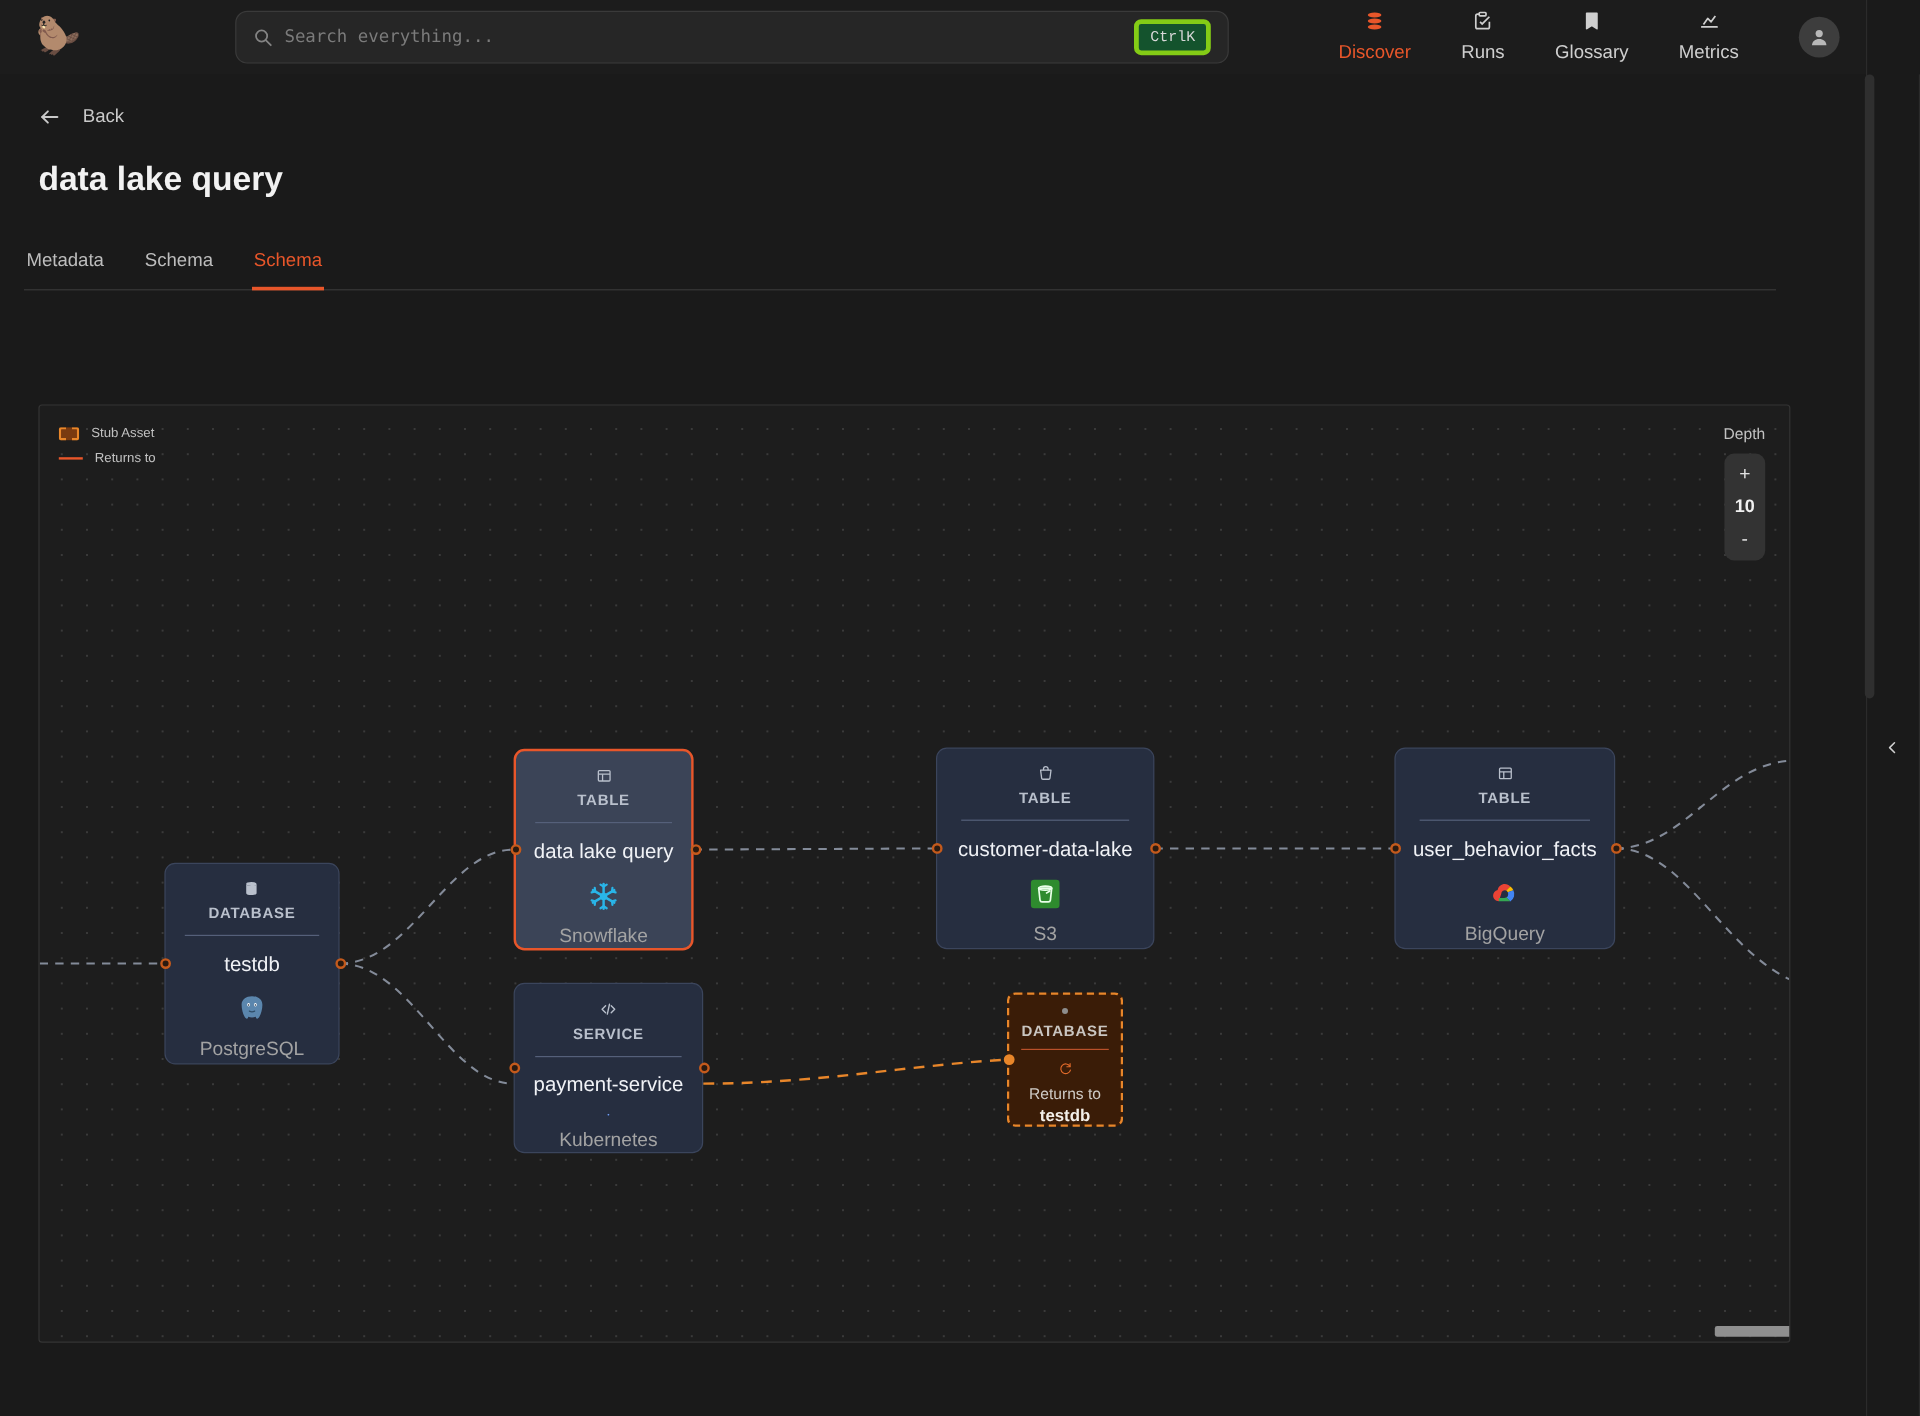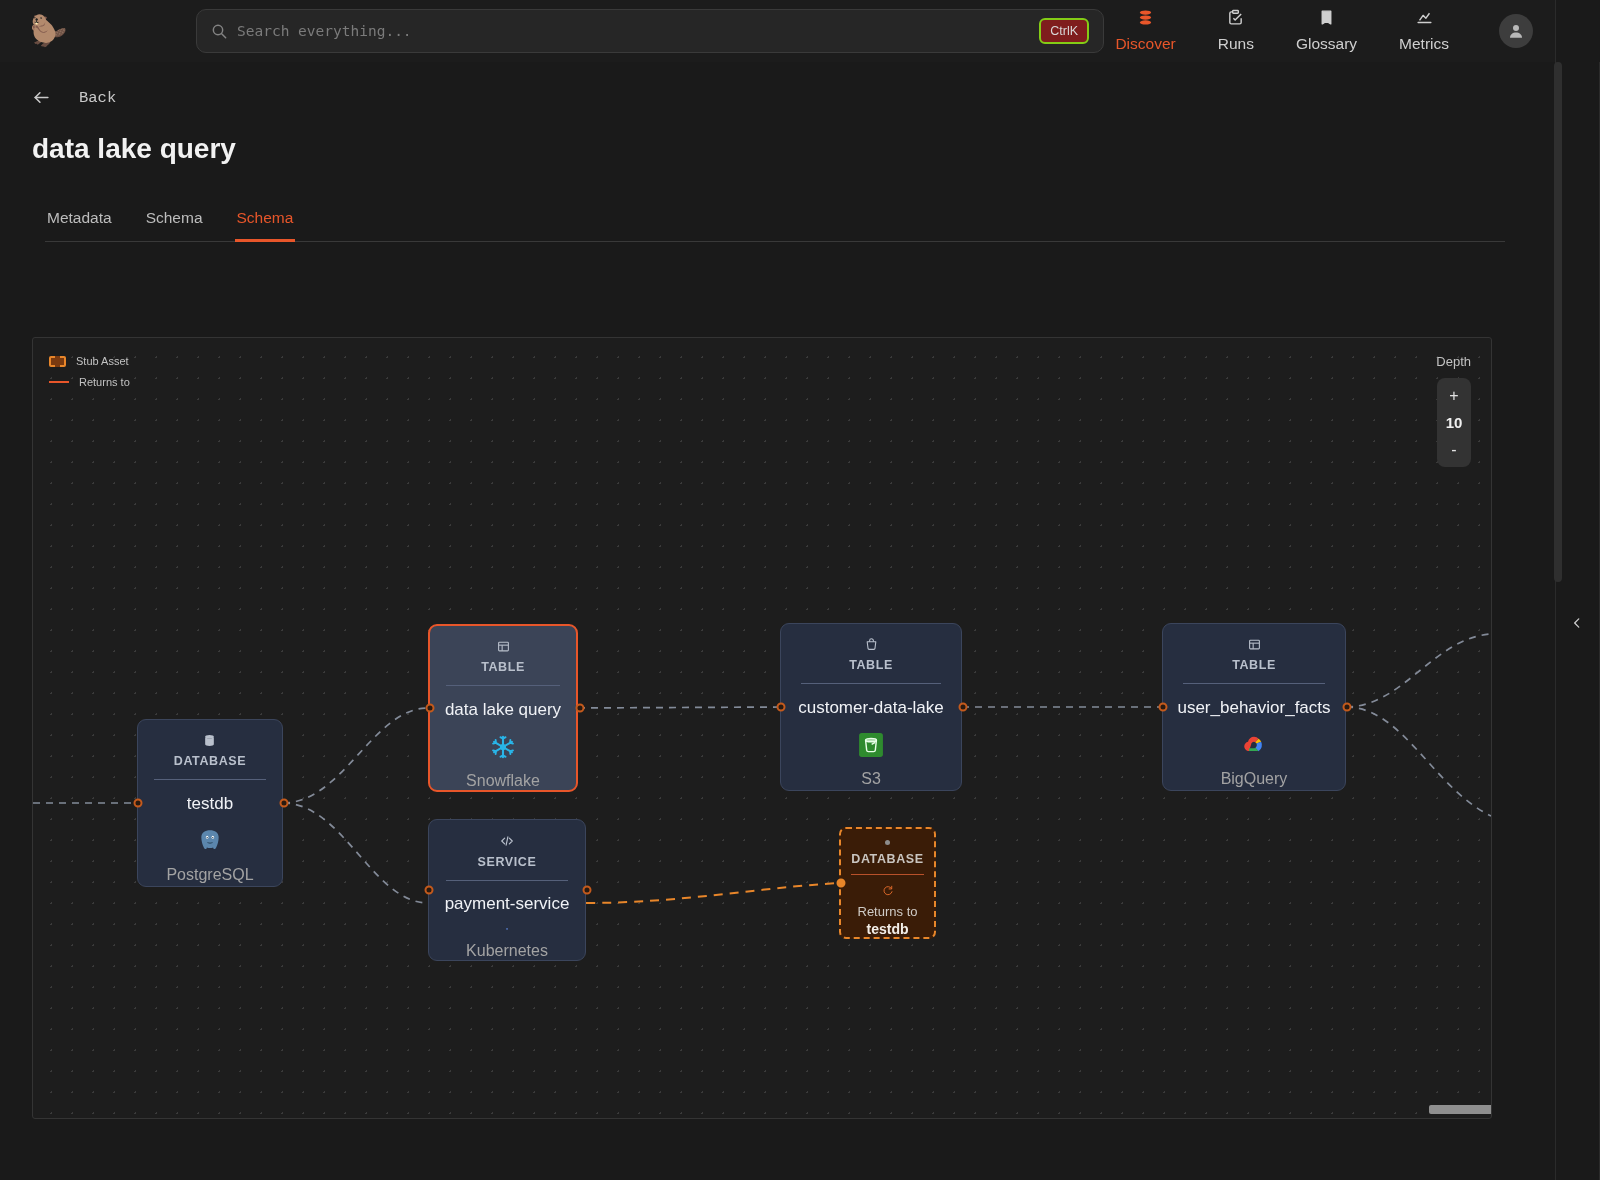--- a/index.html
+++ b/index.html
@@ -17,66 +17,65 @@
     background: #1c1c1c;
     display: flex; align-items: center;
   }
   .logo {
     margin-left: 30px; width: 36px; height: 36px;
     font-size: 30px; line-height: 36px; text-align: center;
     user-select: none;
   }
   .searchwrap {
     margin-left: 130px;
-    width: 908px; height: 44px;
+    width: 828px; height: 44px;
     background: #262626;
     border: 1px solid #3a3a3a;
     border-radius: 10px;
     display: flex; align-items: center;
     padding: 0 14px;
   }
   .search-icon { width: 16px; height: 16px; flex: 0 0 16px; opacity: .62; }
   .search-input {
     flex: 1; background: transparent; border: none; outline: none;
     color: #d6d6d6; font-family: "DejaVu Sans Mono", monospace;
     font-size: 14.5px; margin-left: 10px;
   }
   .search-input::placeholder { color: #7b7b7b; }
   .kbd {
-    background: #7f1d1d; color: #d8d8d8;
-    font-family: Liberation Sans, sans-serif;
+    background: #14532d; color: #d8d8d8;
+    font-family: Liberation Mono, monospace;
     font-size: 12.5px; padding: 4px 9px; border-radius: 6px;
-    border: 2px solid #84cc16;
+    border: 4px solid #84cc16;
   }
   .nav { margin-left: auto; display: flex; align-items: center; gap: 42px; padding-right: 22px; }
   .nav-item {
     display: flex; align-items: center; gap: 9px;
     color: #cfcfcf; font-size: 15.5px; cursor: pointer; flex-direction: column;
   }
   .nav-item.active { color: #e8562a; }
   .nav-ico { width: 17px; height: 17px; display: block; }
   .avatar {
     width: 34px; height: 34px; border-radius: 50%;
     background: #3d3d3d; display: flex; align-items: center;
     justify-content: center; margin-left: 8px; cursor: pointer;
   }
 
   
   .page { position: absolute; top: 62px; left: 0; width: 1555px; }
   .back {
-    display: flex; align-items: center; gap: 28px;
+    display: flex; align-items: center; gap: 18px;
     margin: 26px 0 0 32px; color: #c9c9c9; font-size: 15.5px; cursor: pointer;
     width: max-content;
-    font-family: Liberation Mono, monospace;
   }
   .title { margin: 26px 0 0 32px; color: #f2f2f2; font-size: 28px; font-weight: 700; }
   .urn  { margin: 12px 0 0 32px; color: #9a9a9a; font-size: 14.5px; }
 
   .tabs {
-    margin: 44px 0 0 45px; width: 1460px;
+    margin: 44px 0 0 20px; width: 1460px;
     border-bottom: 1px solid #393939;
     display: flex; gap: 30px;
   }
   .tab {
     color: #bdbdbd; font-size: 15.5px; padding: 0 2px 12px 2px;
     cursor: pointer; border-bottom: 3px solid transparent; margin-bottom: -1px;
   }
   .tab.active { color: #e8562a; border-bottom-color: #e8562a; }
 
   

